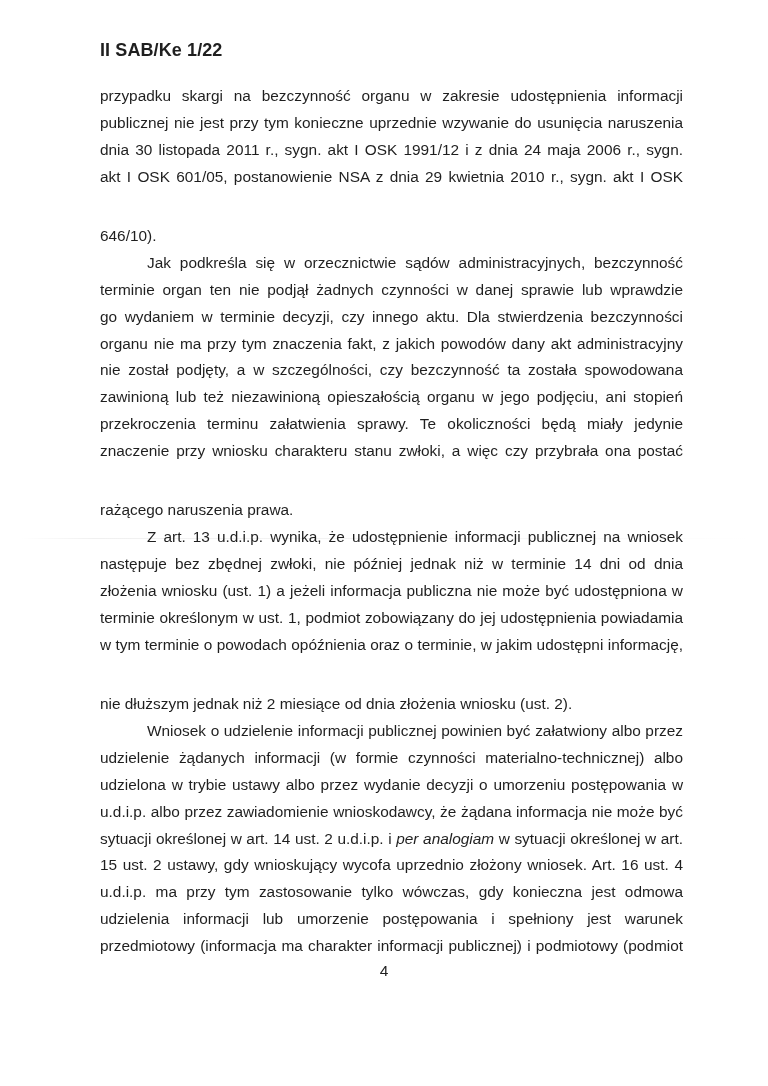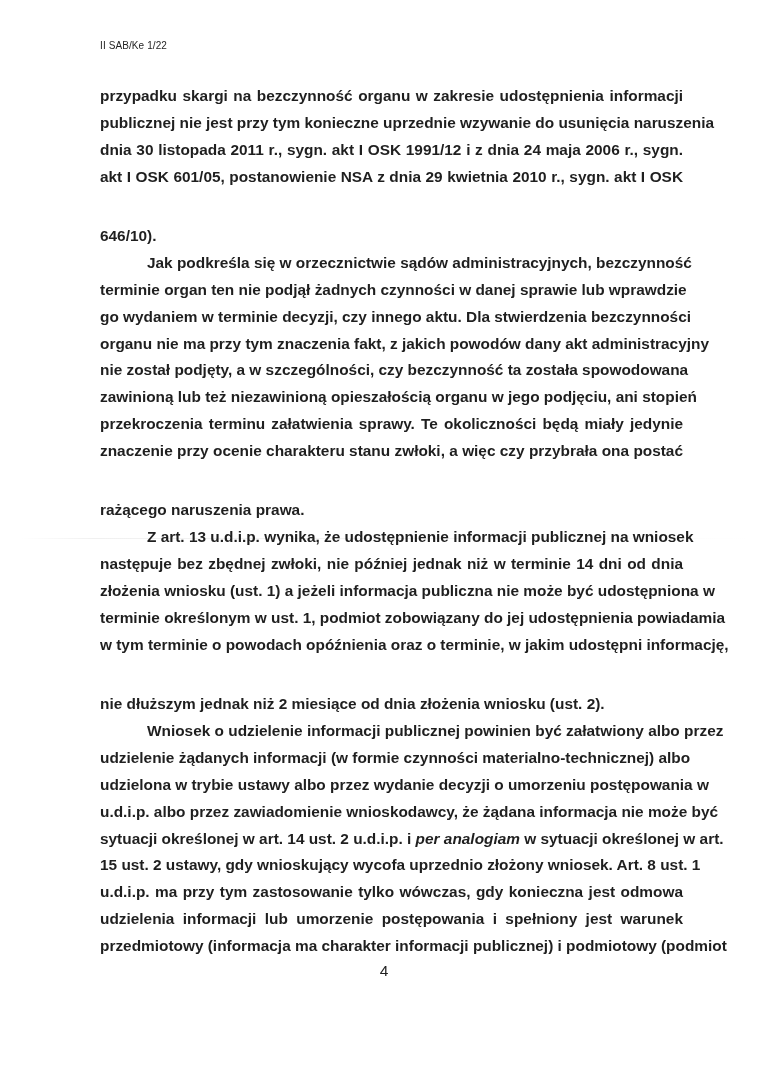--- a/index.html
+++ b/index.html
@@ -2,25 +2,25 @@
 <html><head>
 <meta charset="utf-8">
 <style>
   html, body { margin: 0; padding: 0; }
   body {
     width: 768px; height: 1086px; background: #ffffff; position: relative; overflow: hidden;
     font-family: "Liberation Sans", sans-serif; color: #1f1f1f;
   }
   .header {
     position: absolute; left: 100px; top: 40px;
-    font-size: 10px; letter-spacing: 0.1px;
+    font-size: 18px; letter-spacing: 0.1px; font-weight: bold;
   }
   .body-text {
     position: absolute; left: 100px; top: 83px; width: 583px;
-    font-size: 15.4px; line-height: 26.95px; font-weight: bold;
+    font-size: 15.4px; line-height: 26.95px;
   }
   .line { display: block; text-align: justify; text-align-last: justify; white-space: nowrap; height: 26.95px; }
   .line.last { text-align-last: left; margin-top: 32px; }
   .line.indent { padding-left: 47px; }
   .line span.it { font-style: italic; }
   .page-number {
     position: absolute; left: 0; width: 768px; top: 962px; text-align: center; font-size: 15.5px;
   }
   .scan-mark {
     position: absolute; left: 20px; top: 538px; width: 740px; height: 1px;
@@ -45,39 +45,39 @@
   </div>
 
   <div>
     <span class="line indent">Jak podkreśla się w orzecznictwie sądów administracyjnych, bezczynność</span>
     <span class="line">terminie organ ten nie podjął żadnych czynności w danej sprawie lub wprawdzie</span>
     <span class="line">go wydaniem w terminie decyzji, czy innego aktu. Dla stwierdzenia bezczynności</span>
     <span class="line">organu nie ma przy tym znaczenia fakt, z jakich powodów dany akt administracyjny</span>
     <span class="line">nie został podjęty, a w szczególności, czy bezczynność ta została spowodowana</span>
     <span class="line">zawinioną lub też niezawinioną opieszałością organu w jego podjęciu, ani stopień</span>
     <span class="line">przekroczenia terminu załatwienia sprawy. Te okoliczności będą miały jedynie</span>
-    <span class="line">znaczenie przy ocenie charakteru stanu zwłoki, a więc czy przybrała ona postać</span>
+    <span class="line">znaczenie przy wniosku charakteru stanu zwłoki, a więc czy przybrała ona postać</span>
     <span class="line last">rażącego naruszenia prawa.</span>
   </div>
 
   <div>
     <span class="line indent">Z art. 13 u.d.i.p. wynika, że udostępnienie informacji publicznej na wniosek</span>
     <span class="line">następuje bez zbędnej zwłoki, nie później jednak niż w terminie 14 dni od dnia</span>
     <span class="line">złożenia wniosku (ust. 1) a jeżeli informacja publiczna nie może być udostępniona w</span>
     <span class="line">terminie określonym w ust. 1, podmiot zobowiązany do jej udostępnienia powiadamia</span>
     <span class="line">w tym terminie o powodach opóźnienia oraz o terminie, w jakim udostępni informację,</span>
     <span class="line last">nie dłuższym jednak niż 2 miesiące od dnia złożenia wniosku (ust. 2).</span>
   </div>
 
   <div>
     <span class="line indent">Wniosek o udzielenie informacji publicznej powinien być załatwiony albo przez</span>
     <span class="line">udzielenie żądanych informacji (w formie czynności materialno-technicznej) albo</span>
     <span class="line">udzielona w trybie ustawy albo przez wydanie decyzji o umorzeniu postępowania w</span>
     <span class="line">u.d.i.p. albo przez zawiadomienie wnioskodawcy, że żądana informacja nie może być</span>
     <span class="line"><span>sytuacji określonej w art. 14 ust. 2 u.d.i.p. i </span><span class="it">per analogiam</span><span> w sytuacji określonej w art.</span></span>
-    <span class="line">15 ust. 2 ustawy, gdy wnioskujący wycofa uprzednio złożony wniosek. Art. 8 ust. 1</span>
+    <span class="line">15 ust. 2 ustawy, gdy wnioskujący wycofa uprzednio złożony wniosek. Art. 16 ust. 4</span>
     <span class="line">u.d.i.p. ma przy tym zastosowanie tylko wówczas, gdy konieczna jest odmowa</span>
     <span class="line">udzielenia informacji lub umorzenie postępowania i spełniony jest warunek</span>
     <span class="line">przedmiotowy (informacja ma charakter informacji publicznej) i podmiotowy (podmiot</span>
   </div>
 </div>
 
 <div class="page-number">4</div>
 
 </body></html>

